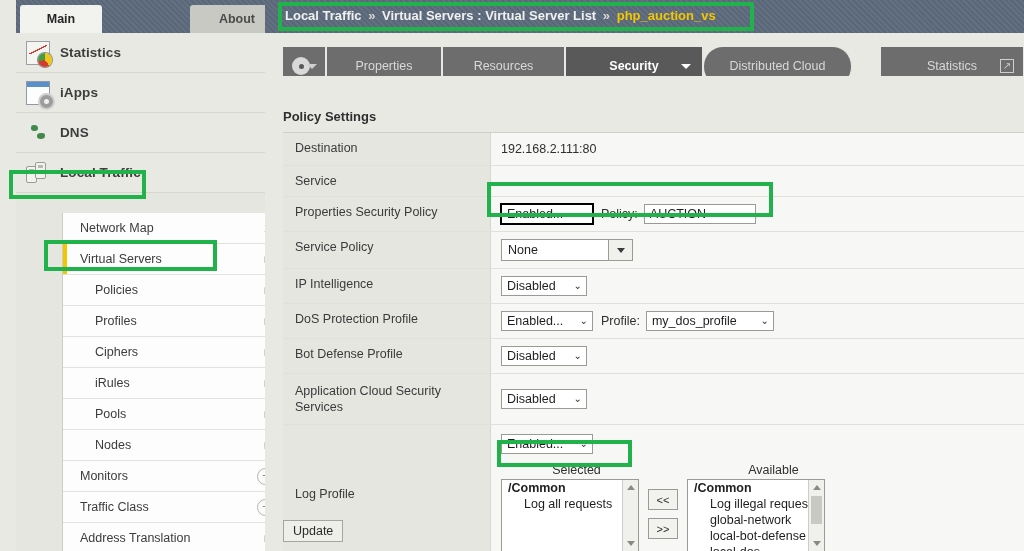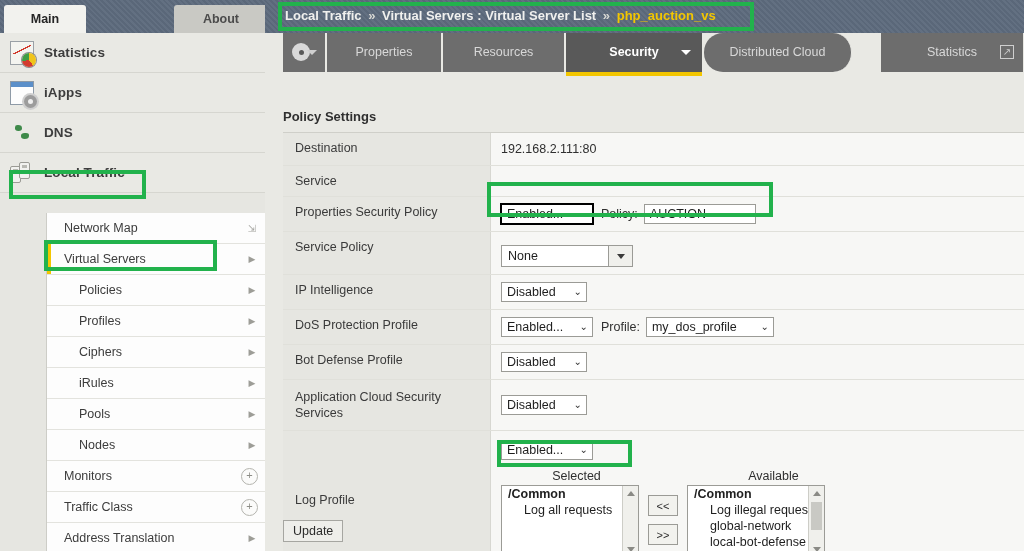--- a/index.html
+++ b/index.html
@@ -7,21 +7,21 @@
     width:1024px;height:551px;overflow:hidden;
     font-family:"Liberation Sans", sans-serif;
     font-size:12px;
     background:#e9e9e4;
     color:#333;
   }
   #app{position:relative;width:1024px;height:551px;}
 
   
   #sidebar{
-    position:absolute;left:0;top:0;width:265px;height:551px;
+    position:absolute;left:16px;top:0;width:265px;height:551px;
     background:#e6e6e1;
   }
   .nav-tabs{
     position:relative;height:33px;
     background:#5d6b7d;
     background-image:repeating-linear-gradient(45deg,rgba(255,255,255,.035) 0 2px,rgba(0,0,0,.035) 2px 4px);
   }
   .nav-tab{
     position:absolute;top:5px;height:28px;line-height:28px;
     text-align:center;font-size:12.5px;font-weight:bold;color:#4b4b4b;
@@ -104,21 +104,21 @@
     background:#5d6b7d;
     background-image:repeating-linear-gradient(45deg,rgba(255,255,255,.035) 0 2px,rgba(0,0,0,.035) 2px 4px);
   }
   #crumb{
     position:absolute;left:20px;top:8px;
     font-size:13px;font-weight:bold;color:#f0f0ee;white-space:nowrap;
   }
   #crumb .sep{color:#d8d8d4;padding:0 3px;}
   #crumb .cur{color:#f3c600;}
 
-  #tabbar{position:relative;height:43px;background:#e9e9e4;}
+  #tabbar{position:relative;height:43px;background:#e9e9e4;margin-top:14px;}
   .mtab{
     position:absolute;top:0;height:39px;line-height:39px;
     background:#6d6d6d;color:#d8d8d8;font-size:12.5px;
     text-align:center;cursor:pointer;
     border-right:1px solid #e9e9e4;
     box-sizing:border-box;
   }
   .mtab.active{background:#595959;color:#ffffff;font-weight:bold;}
   .mtab.active:after{content:"";position:absolute;left:0;right:0;bottom:-4px;height:4px;background:#f3c600;}
   #mtab-gear{left:18px;width:43px;}
@@ -152,21 +152,21 @@
   .sel-box{
     display:inline-flex;align-items:center;justify-content:space-between;
     height:20px;background:#fff;border:1px solid #9b9b96;box-sizing:border-box;
     font-size:12.5px;color:#1e1e1e;padding:0 4px 0 5px;cursor:pointer;
     font-family:"Liberation Sans",sans-serif;
   }
   .sel-box .cv{position:relative;top:-1px;margin-left:6px;font-size:10px;color:#333;}
   .sel-box.focused{outline:2px solid #000;outline-offset:-1px;border-color:#000;}
   .inline-lbl{margin:0 6px 0 8px;font-size:12.5px;color:#2f2f2f;}
 
-  .sel-split{display:inline-flex;height:22px;margin-top:6px;}
+  .sel-split{display:inline-flex;height:22px;}
   .sel-split .face{
     width:108px;background:#fff;border:1px solid #9b9b96;box-sizing:border-box;
     display:flex;align-items:center;padding-left:6px;font-size:12.5px;color:#1e1e1e;
   }
   .sel-split .btn{
     width:24px;background:#f0f0ec;border:1px solid #9b9b96;border-left:none;box-sizing:border-box;
     display:flex;align-items:center;justify-content:center;cursor:pointer;
   }
   .sel-split .btn i{display:block;width:0;height:0;border-left:4px solid transparent;border-right:4px solid transparent;border-top:5px solid #3a3a3a;}
 

